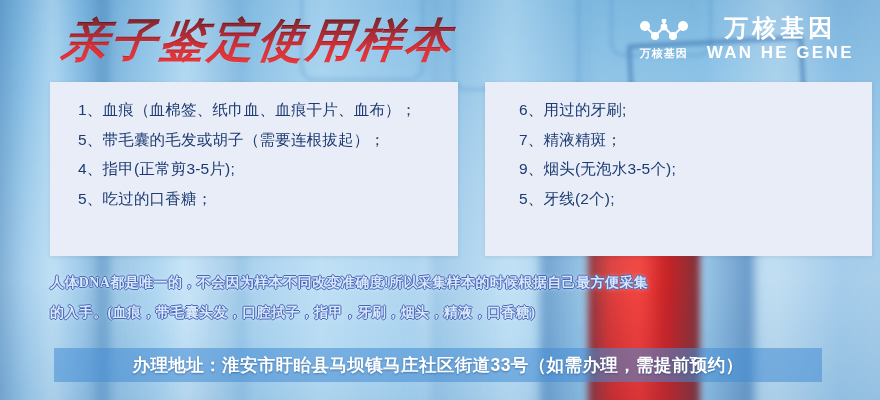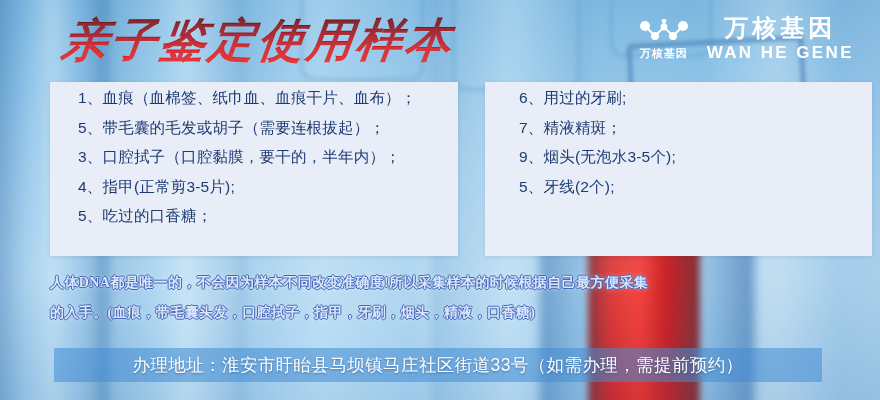--- a/index.html
+++ b/index.html
@@ -188,21 +188,21 @@
   .panel {
     position: absolute;
     top: 82px;
     height: 174px;
     background: #e9edf8;
     box-shadow: 0 1px 4px rgba(22,60,110,0.12);
   }
   .panel-left  { left: 50px;  width: 408px; }
   .panel-right { left: 485px; width: 387px; }
   .panel-inner {
-    padding: 8px 0 0 28px;
+    padding: 20px 0 0 28px;
   }
   .panel-right .panel-inner { padding-left: 34px; }
   .sample-item {
     font-size: 15.5px;
     color: #1c3b72;
     line-height: 1;
     margin-bottom: 14px;
     white-space: nowrap;
     letter-spacing: 0.2px;
   }
@@ -232,21 +232,21 @@
     top: 348px;
     width: 768px;
     height: 34px;
     background: rgba(68,140,212,0.55);
     display: flex;
     align-items: center;
     justify-content: center;
   }
   .address-text {
     font-size: 17.5px;
-    font-weight: 400;
+    font-weight: 700;
     color: #ffffff;
     letter-spacing: 0.4px;
     white-space: nowrap;
     text-shadow: 0 1px 2px rgba(15,55,105,0.45);
   }
 </style>
 </head>
 <body>
 
 <div id="poster">
@@ -292,21 +292,20 @@
     <div class="brand-words">
       <span class="brand-cn">万核基因</span>
       <span class="brand-en">WAN HE GENE</span>
     </div>
   </div>
 
   <div class="panel panel-left">
     <div class="panel-inner">
       <div class="sample-item">1、血痕（血棉签、纸巾血、血痕干片、血布）；</div>
       <div class="sample-item">5、带毛囊的毛发或胡子（需要连根拔起）；</div>
-      <div class="sample-item">3、口腔拭子（口腔黏膜，要干的，半年内）；</div>
       <div class="sample-item">4、指甲(正常剪3-5片);</div>
       <div class="sample-item">5、吃过的口香糖；</div>
     </div>
   </div>
 
   <div class="panel panel-right">
     <div class="panel-inner">
       <div class="sample-item">6、用过的牙刷;</div>
       <div class="sample-item">7、精液精斑；</div>
       <div class="sample-item">9、烟头(无泡水3-5个);</div>

